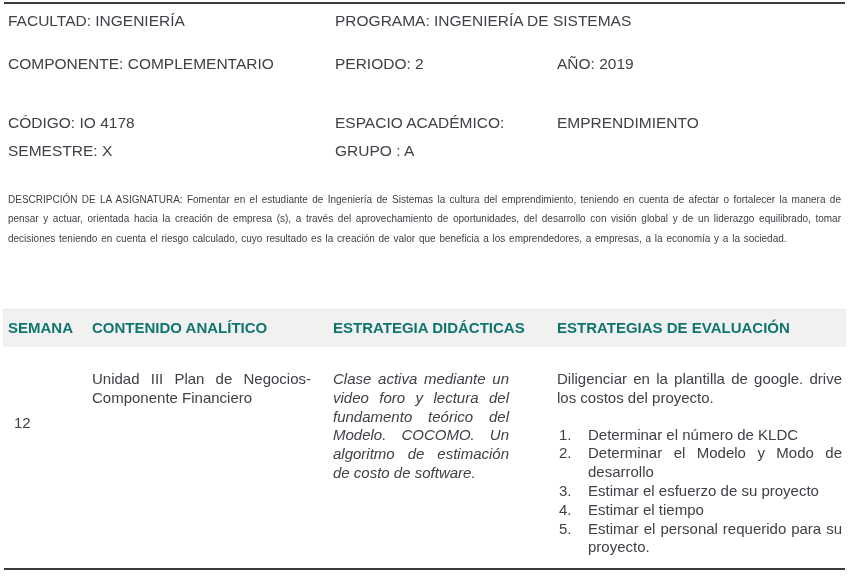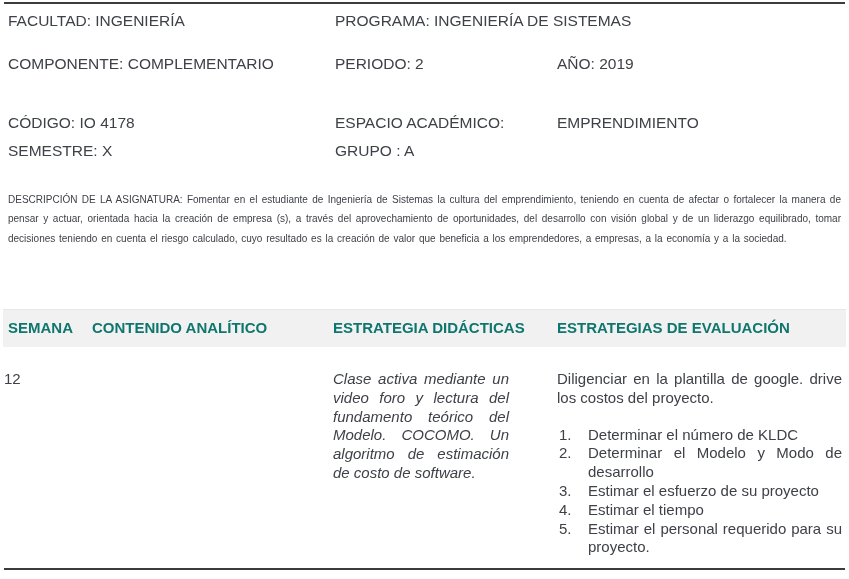--- a/index.html
+++ b/index.html
@@ -44,21 +44,21 @@
     font-weight: bold; font-size: 15px; color: #0f766e; white-space: nowrap;
   }
   .th-semana { left: 8px; }
   .th-contenido { left: 92px; }
   .th-estrategia { left: 333px; }
   .th-evaluacion { left: 557px; }
 
   
   .cell { position: absolute; top: 370px; font-size: 15px; line-height: 18.8px; }
   .cell p { margin: 0; text-align: justify; text-align-last: left; }
-  .cell-semana { left: 4px; width: 60px; }
+  .cell-semana { left: 14px; width: 60px; margin-top: 44px; }
   .cell-contenido { left: 92px; width: 219px; }
   .cell-estrategia { left: 333px; width: 176px; font-style: italic; }
   .cell-evaluacion { left: 557px; width: 285px; }
   .gap-above { margin-top: 19px !important; }
 
   
   ol.eval-list {
     list-style: none; margin: 18px 0 0 0; padding: 0;
     counter-reset: item;
   }
@@ -95,20 +95,21 @@
 
 <div class="abs thead-band"></div>
 <span class="th th-semana">SEMANA</span>
 <span class="th th-contenido">CONTENIDO ANALÍTICO</span>
 <span class="th th-estrategia">ESTRATEGIA DIDÁCTICAS</span>
 <span class="th th-evaluacion">ESTRATEGIAS DE EVALUACIÓN</span>
 
 <div class="cell cell-semana">12</div>
 
 <div class="cell cell-contenido">
+  <p>Unidad III Plan de Negocios-Componente Financiero</p>
 </div>
 
 <div class="cell cell-estrategia">
   <p>Clase activa mediante un video foro y lectura del fundamento teórico del Modelo. COCOMO. Un algoritmo de estimación de costo de software.</p>
 </div>
 
 <div class="cell cell-evaluacion">
   <p>Diligenciar en la plantilla de google. drive los costos del proyecto.</p>
   <ol class="eval-list">
     <li>Determinar el número de KLDC</li>

